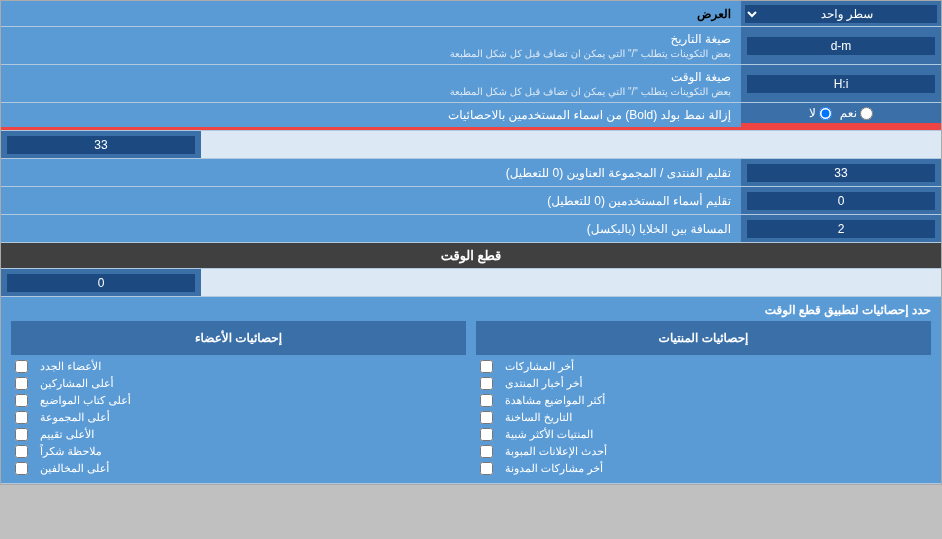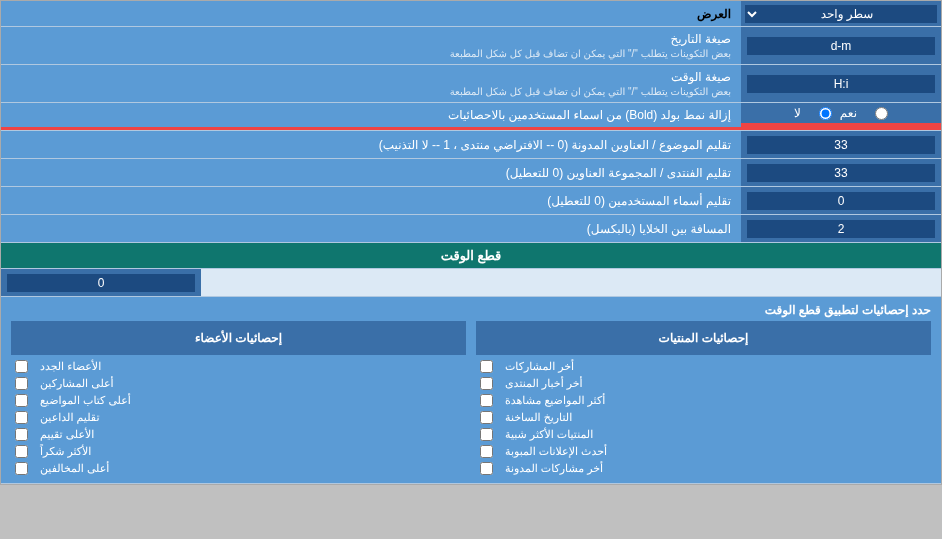--- a/index.html
+++ b/index.html
@@ -44,21 +44,21 @@
       background: #1c4a80;
       color: #fff;
       border: none;
       text-align: center;
       width: 100%;
       font-size: 12px;
       padding: 2px 4px;
       outline: none;
     }
     .section-header {
-      background: #0f766e;
+      background: #404040;
       color: #fff;
       text-align: center;
       font-weight: bold;
       font-size: 13px;
       padding: 5px;
       border-bottom: 1px solid #b0c8e0;
       direction: rtl;
     }
     .radio-row {
       display: flex;
@@ -80,21 +80,21 @@
       justify-content: center;
       gap: 8px;
       padding: 3px 6px;
       direction: rtl;
     }
     .radio-group label {
       color: #fff;
       font-size: 12px;
       display: flex;
       align-items: center;
-      gap: 18px;
+      gap: 3px;
     }
     
     .stats-section {
       background: #5b9bd5;
       padding: 6px 10px;
       border-bottom: 1px solid #b0c8e0;
     }
     .stats-label-header {
       color: #fff;
       font-size: 12px;
@@ -223,21 +223,20 @@
         <span>نعم</span>
       </label>
       <label>
         <input type="radio" name="bold" checked="" style="">
         <span>لا</span>
       </label>
     </div>
   </div>
 
   <div class="row">
-    <div class="row-label">تقليم الموضوع / العناوين المدونة (0 -- الافتراضي منتدى ، 1 -- لا التذنيب)</div>
     <div class="row-input">
       <input type="text" value="33" style="">
     </div>
   </div>
 
   <div class="row">
     <div class="row-label">تقليم الفنتدى / المجموعة العناوين (0 للتعطيل)</div>
     <div class="row-input">
       <input type="text" value="33" style="">
     </div>
@@ -280,29 +279,29 @@
             <div class="stats-item">
               <input type="checkbox" style="">
               <span>أعلى المشاركين</span>
             </div>
             <div class="stats-item">
               <input type="checkbox" style="">
               <span>أعلى كتاب المواضيع</span>
             </div>
             <div class="stats-item">
               <input type="checkbox" style="">
-              <span>تقليم الداعين</span>
+              <span>أعلى المجموعة</span>
             </div>
             <div class="stats-item">
               <input type="checkbox" style="">
               <span>الأعلى تقييم</span>
             </div>
             <div class="stats-item">
               <input type="checkbox" style="">
-              <span>الأكثر شكراً</span>
+              <span>ملاحظة شكراً</span>
             </div>
             <div class="stats-item">
               <input type="checkbox" style="">
               <span>أعلى المخالفين</span>
             </div>
           </div>
       </div>
 
       <div class="stats-col">
         <div class="stats-col-header">إحصائيات المنتيات</div>

